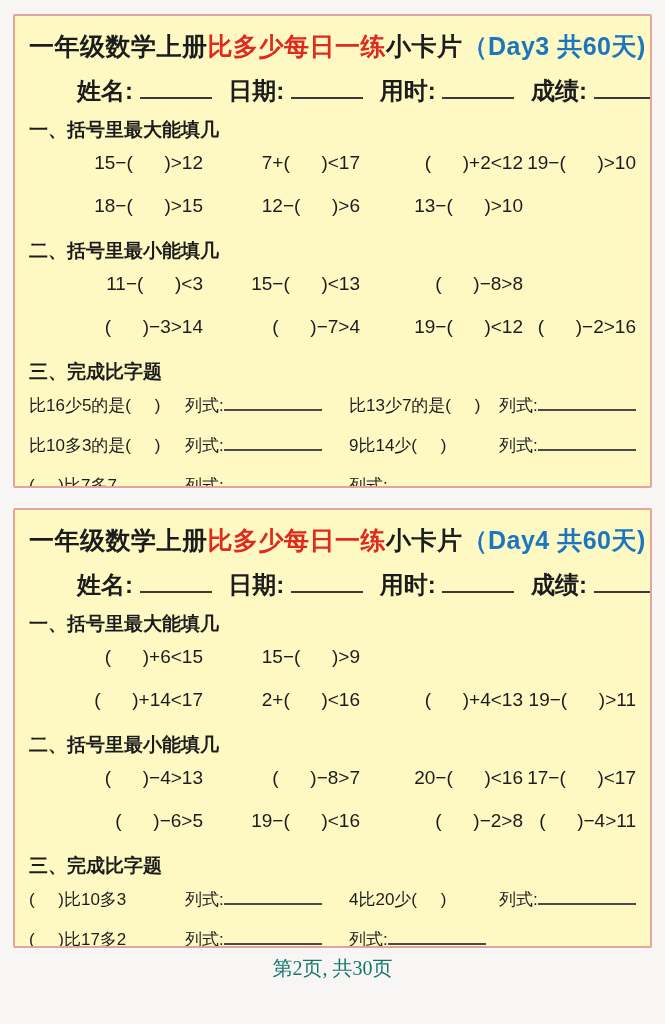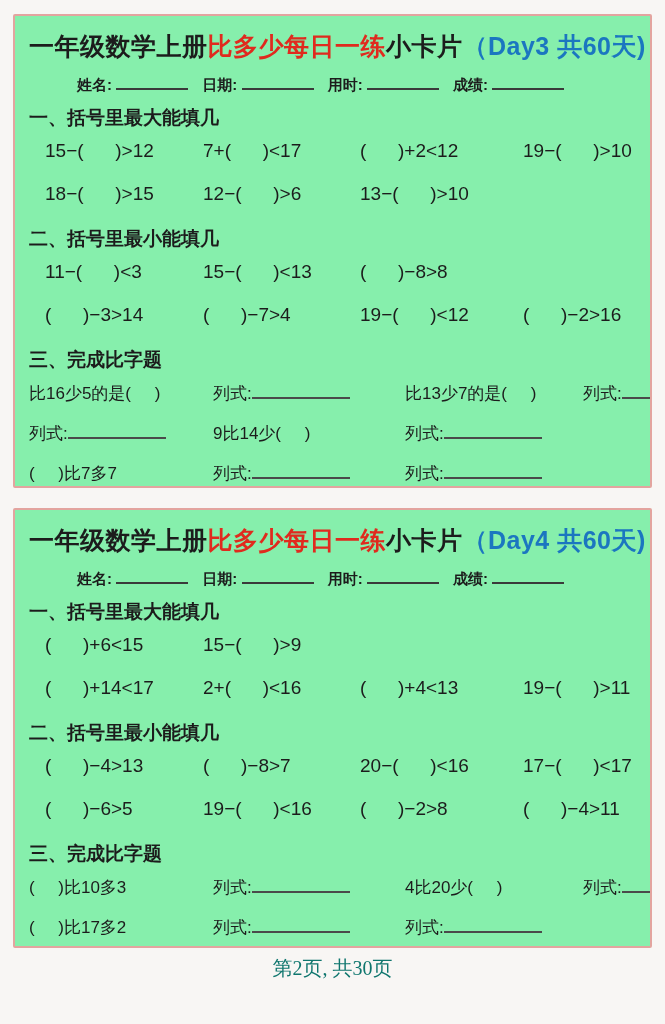--- a/index.html
+++ b/index.html
@@ -6,40 +6,40 @@
   body {
     width:665px; height:1024px;
     background:#f8f6f4;
     font-family:"Liberation Sans","DejaVu Sans",sans-serif;
     color:#1c1c1c;
     overflow:hidden;
   }
   .card {
     box-sizing:border-box;
     margin:14px 13px 0 13px;
-    background:#86efac;
+    background:#fef9c3;
     border:2px solid #e3a49f;
     border-radius:2px;
     padding:6px 14px 0 14px;
     height:474px;
     overflow:hidden;
   }
   .card.second { margin-top:20px; height:440px; }
   .title {
     text-align:center;
     font-size:25px;
     font-weight:bold;
     letter-spacing:0.5px;
     margin:8px 0 12px 0;
     white-space:nowrap;
   }
   .title .t-red  { color:#e02a1e; }
   .title .t-blue { color:#1b76c0; }
   .info-line {
-    font-size:15px;
+    font-size:24px;
     font-weight:bold;
     margin:0 0 10px 48px;
     white-space:nowrap;
   }
   .info-pair { margin-right:10px; }
   .blank {
     display:inline-block;
     border-bottom:2px solid #3a3a3a;
     height:13px;
     vertical-align:baseline;
@@ -50,29 +50,29 @@
     font-weight:bold;
     margin:4px 0 9px 0;
   }
   .prow {
     display:grid;
     grid-template-columns:158px 157px 163px 1fr;
     padding-left:16px;
     font-size:19px;
     white-space:pre;
     margin:0 0 21px 0;
+    text-align:right;
   }
   .wrow {
     display:grid;
     grid-template-columns:156px 164px 150px 1fr;
     font-size:17px;
     white-space:pre;
     align-items:baseline;
     margin:0 0 17px 0;
-    gap:28px;
   }
   .wblank { width:98px; border-bottom-color:#4a4a4a; }
   .footer {
     text-align:center;
     font-family:"Liberation Serif","DejaVu Serif",serif;
     font-size:20px;
     margin-top:7px;
     color:#0f766e;
   }
 </style>
@@ -117,20 +117,21 @@
   </div>
 
   <div class="sec-heading">三、完成比字题</div>
   <div class="wrow">
     <span>比16少5的是(     )</span>
     <span><span>列式:</span><span class="blank wblank"></span></span>
     <span>比13少7的是(     )</span>
     <span><span>列式:</span><span class="blank wblank"></span></span>
   </div>
   <div class="wrow">
+    <span>比10多3的是(     )</span>
     <span><span>列式:</span><span class="blank wblank"></span></span>
     <span>9比14少(     )</span>
     <span><span>列式:</span><span class="blank wblank"></span></span>
   </div>
   <div class="wrow">
     <span>(     )比7多7</span>
     <span><span>列式:</span><span class="blank wblank"></span></span>
     <span><span>列式:</span><span class="blank wblank"></span></span>
   </div>
 

